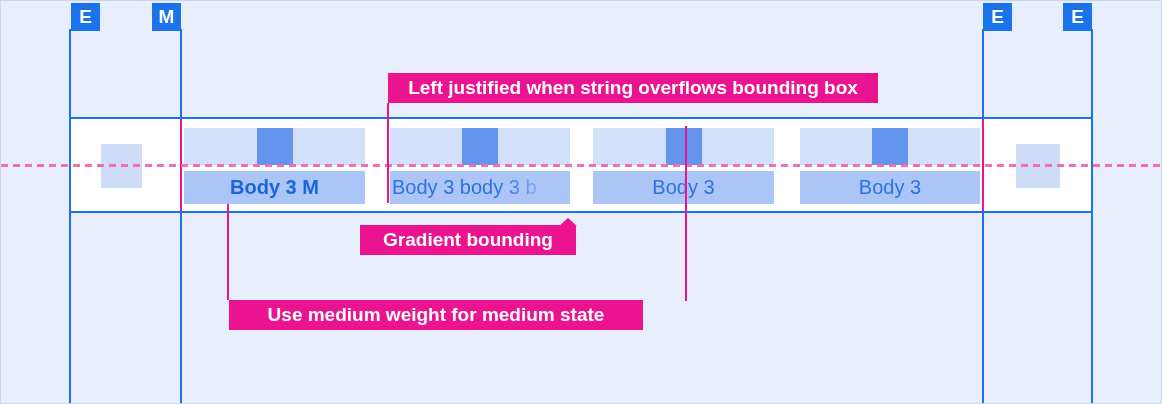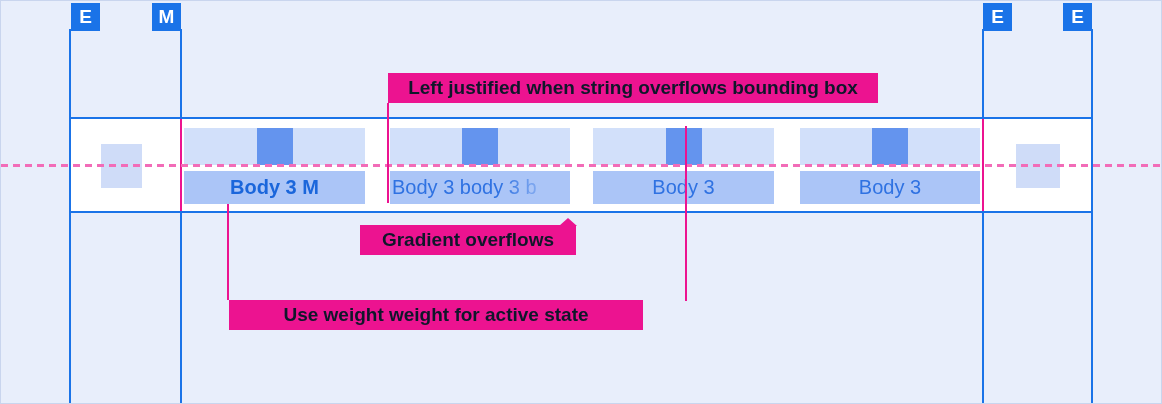--- a/index.html
+++ b/index.html
@@ -44,21 +44,21 @@
   }
   
   .baseline{
     position:absolute;left:0;top:163px;width:1162px;height:3px;z-index:5;
     background:repeating-linear-gradient(90deg,#F26CB8 0 7px,rgba(0,0,0,0) 7px 12px);
   }
   
   .leader{position:absolute;width:2px;background:#EC1390;z-index:6;}
   
   .flag{
-    position:absolute;height:30px;background:#EC1390;color:#0f172a;
+    position:absolute;height:30px;background:#EC1390;color:#ffffff;
     font-weight:bold;font-size:19px;line-height:30px;text-align:center;
     white-space:nowrap;z-index:7;
   }
   .flag .tip-up{
     position:absolute;top:-7px;width:0;height:0;
     border-left:9px solid rgba(0,0,0,0);border-right:9px solid rgba(0,0,0,0);
     border-bottom:8px solid #EC1390;
   }
 </style>
 </head>
@@ -132,19 +132,19 @@
   <div class="baseline"></div>
 
   <div class="leader" style="left:386px;top:102px;height:100px"></div>
   <div class="leader" style="left:226px;top:203px;height:96px"></div>
   <div class="leader" style="left:684px;top:125px;height:175px"></div>
 
   <div class="flag" style="left:387px;top:72px;width:490px">Left justified when string overflows bounding box</div>
 
   <div class="flag" style="left:359px;top:224px;width:216px">
     <div class="tip-up" style="left:199px"></div>
-    <span>Gradient overflows</span>
+    <span>Gradient bounding</span>
   </div>
 
-  <div class="flag" style="left:228px;top:299px;width:414px">Use weight weight for active state</div>
+  <div class="flag" style="left:228px;top:299px;width:414px">Use medium weight for medium state</div>
 
 
 </div>
 
 </body></html>

